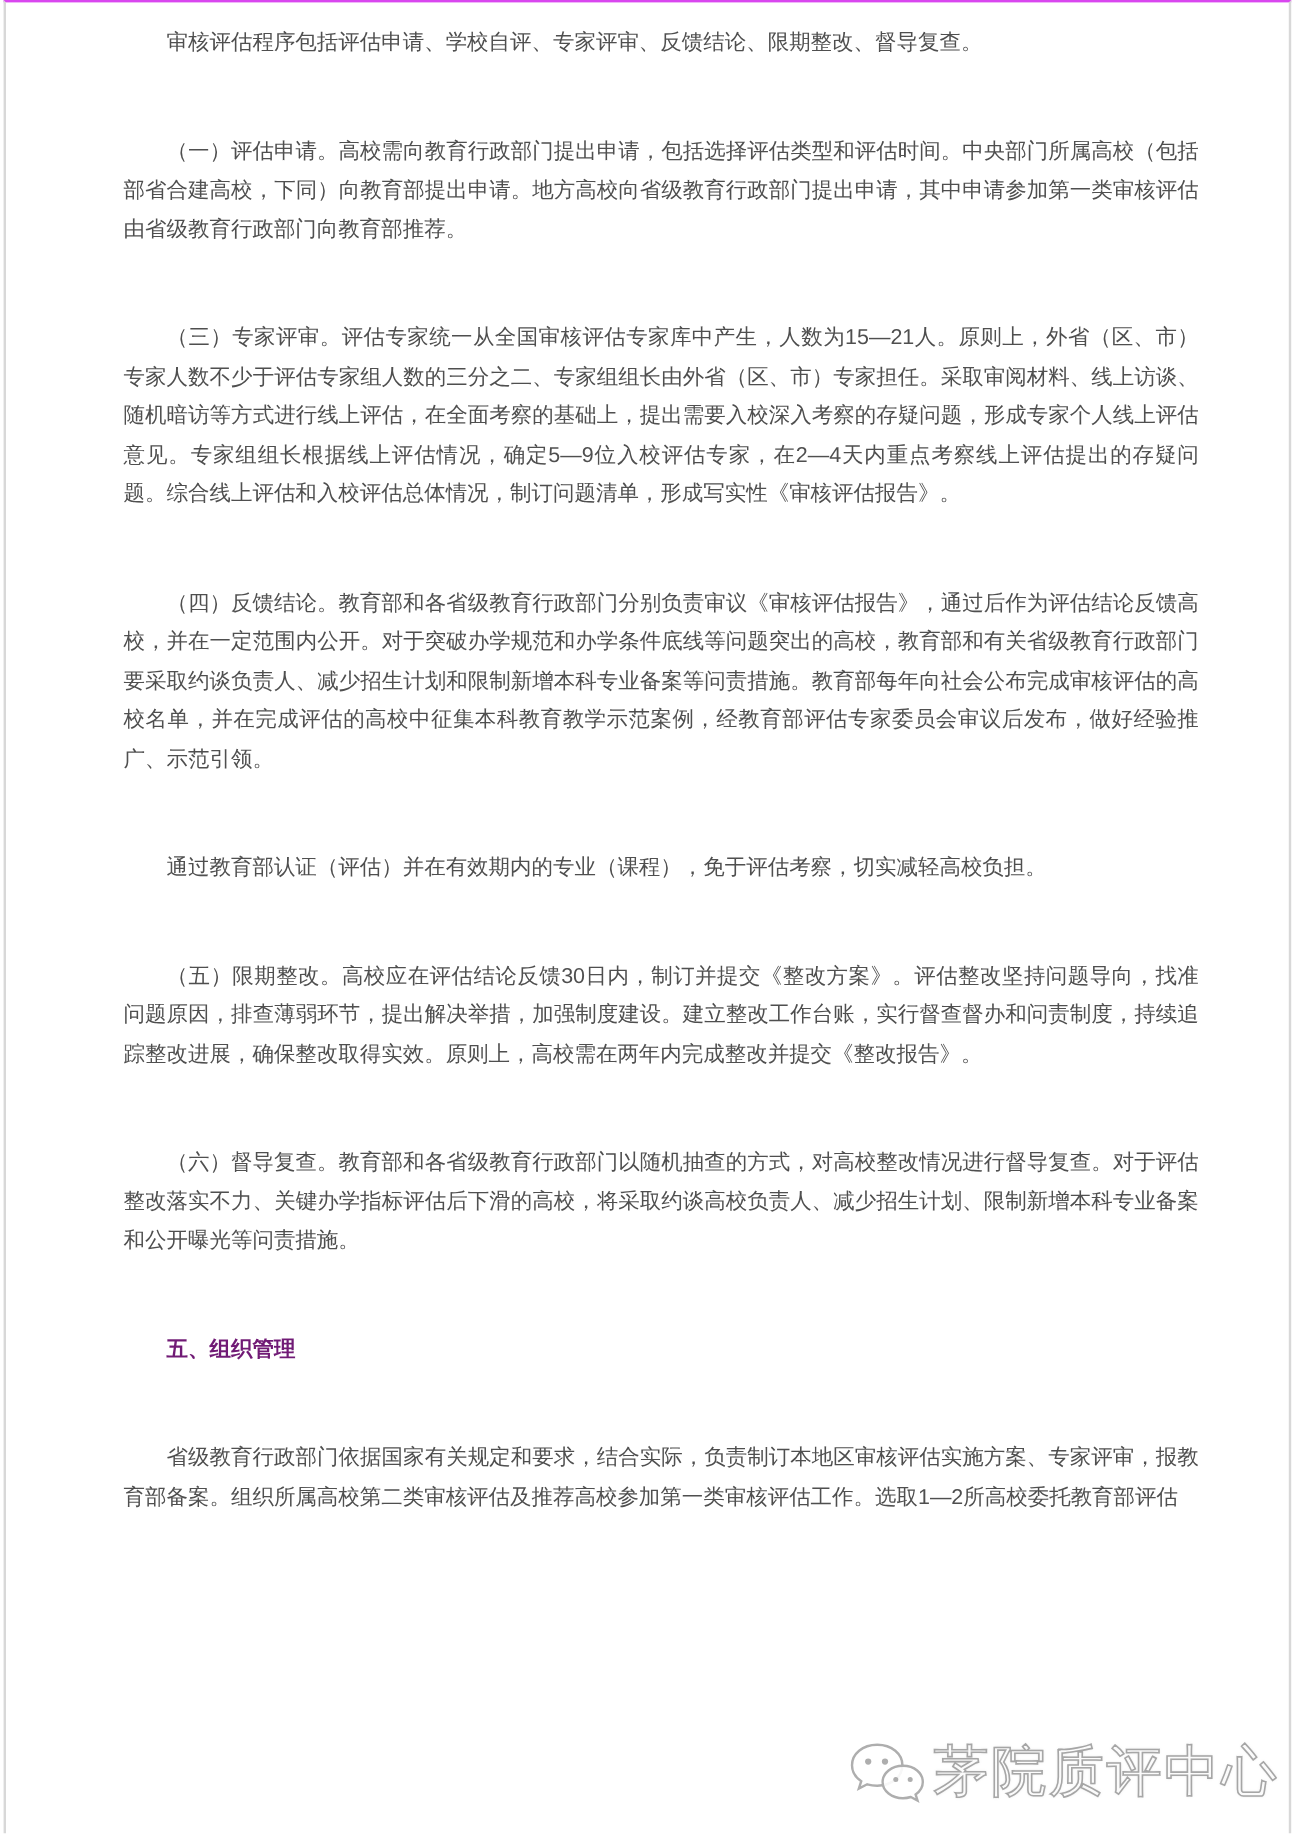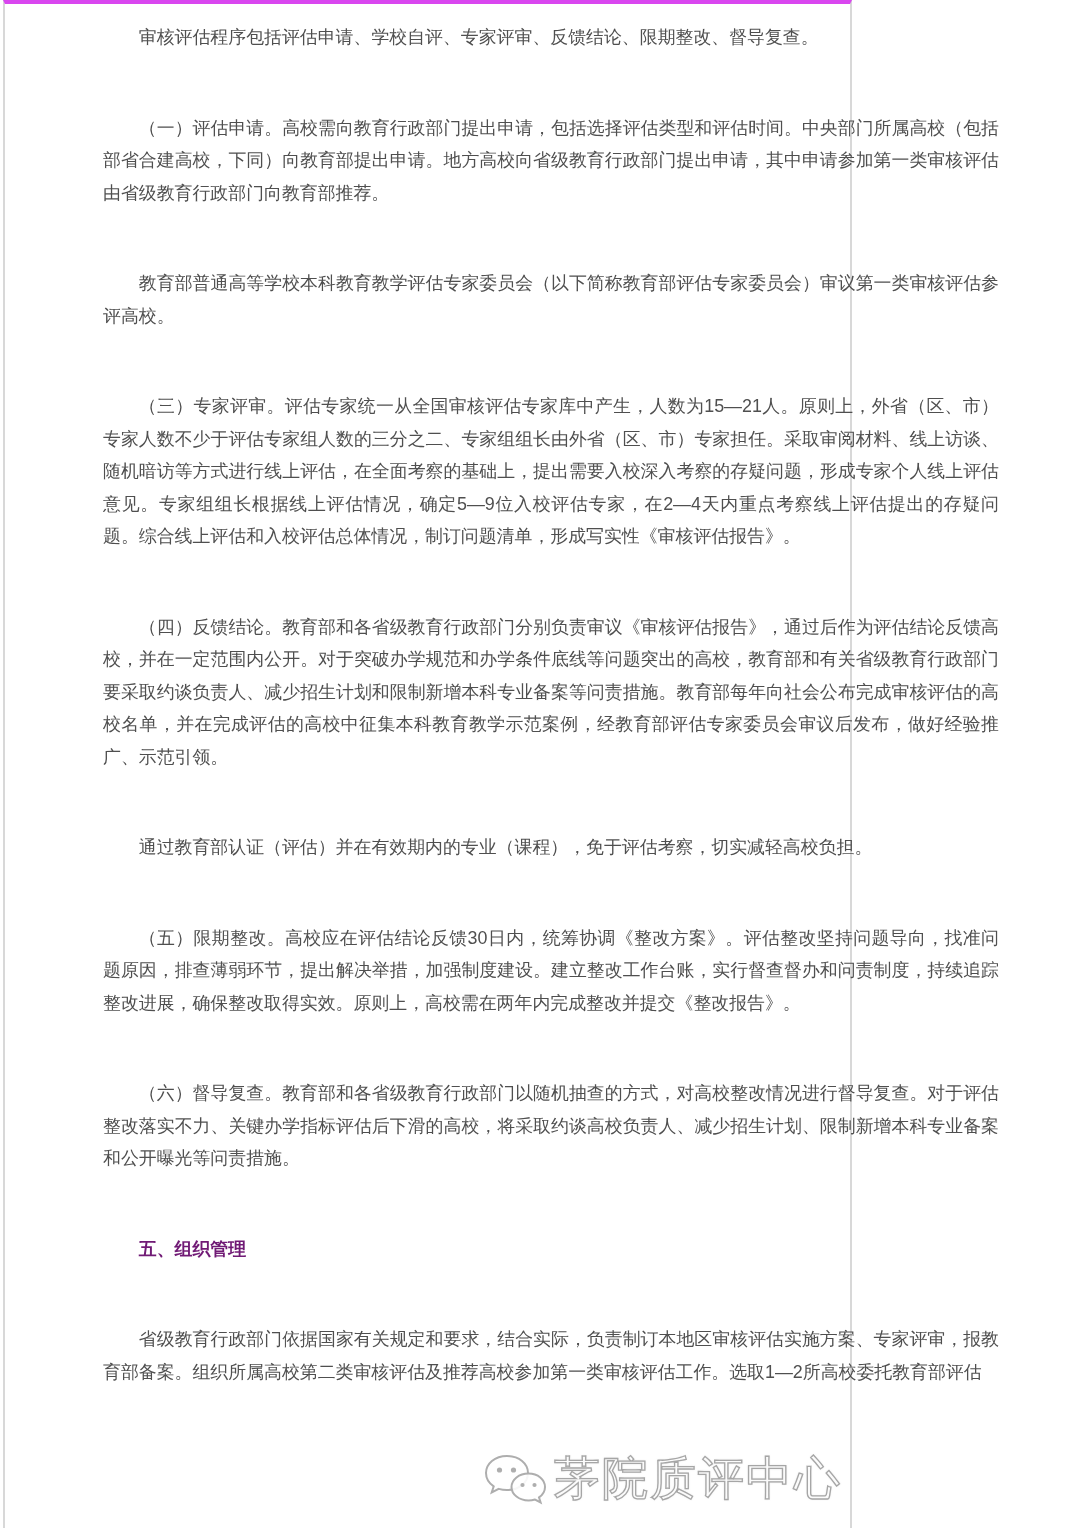--- a/index.html
+++ b/index.html
@@ -11,26 +11,26 @@
     width: 1080px;
     height: 1528px;
     overflow: hidden;
     position: relative;
     font-family: "Liberation Sans", "DejaVu Sans", sans-serif;
   }
   .doc-frame {
     position: absolute;
     left: 3px;
     top: 0;
-    width: 849px;
+    width: 1073px;
     height: 1528px;
     box-sizing: border-box;
     border-left: 2px solid #d8d8d8;
     border-right: 2px solid #d8d8d8;
-    border-top: 4px solid #d946ef;
+    border-top: 2px solid #d946ef;
     background: #ffffff;
   }
   .content {
     position: absolute;
     left: 98px;
     top: 17px;
     width: 896px;
   }
   .para {
     margin: 0;
@@ -65,25 +65,24 @@
   }
   .wechat-icon-svg { opacity: 0.93; }
 </style>
 </head>
 <body>
 
 <div class="doc-frame">
   <div class="content">
     <p class="para">审核评估程序包括评估申请、学校自评、专家评审、反馈结论、限期整改、督导复查。</p>
     <p class="para">（一）评估申请。高校需向教育行政部门提出申请，包括选择评估类型和评估时间。中央部门所属高校（包括部省合建高校，下同）向教育部提出申请。地方高校向省级教育行政部门提出申请，其中申请参加第一类审核评估由省级教育行政部门向教育部推荐。</p>
-    <p class="para">教育部普通高等学校本科教育教学评估专家委员会（以下简称教育部评估专家委员会）审议第一类审核评估参评高校。</p>
     <p class="para">（三）专家评审。评估专家统一从全国审核评估专家库中产生，人数为15—21人。原则上，外省（区、市）专家人数不少于评估专家组人数的三分之二、专家组组长由外省（区、市）专家担任。采取审阅材料、线上访谈、随机暗访等方式进行线上评估，在全面考察的基础上，提出需要入校深入考察的存疑问题，形成专家个人线上评估意见。专家组组长根据线上评估情况，确定5—9位入校评估专家，在2—4天内重点考察线上评估提出的存疑问题。综合线上评估和入校评估总体情况，制订问题清单，形成写实性《审核评估报告》。</p>
     <p class="para">（四）反馈结论。教育部和各省级教育行政部门分别负责审议《审核评估报告》，通过后作为评估结论反馈高校，并在一定范围内公开。对于突破办学规范和办学条件底线等问题突出的高校，教育部和有关省级教育行政部门要采取约谈负责人、减少招生计划和限制新增本科专业备案等问责措施。教育部每年向社会公布完成审核评估的高校名单，并在完成评估的高校中征集本科教育教学示范案例，经教育部评估专家委员会审议后发布，做好经验推广、示范引领。</p>
     <p class="para">通过教育部认证（评估）并在有效期内的专业（课程），免于评估考察，切实减轻高校负担。</p>
-    <p class="para">（五）限期整改。高校应在评估结论反馈30日内，统筹协调《整改方案》。评估整改坚持问题导向，找准问题原因，排查薄弱环节，提出解决举措，加强制度建设。建立整改工作台账，实行督查督办和问责制度，持续追踪整改进展，确保整改取得实效。原则上，高校需在两年内完成整改并提交《整改报告》。</p>
+    <p class="para">（五）限期整改。高校应在评估结论反馈30日内，制订并提交《整改方案》。评估整改坚持问题导向，找准问题原因，排查薄弱环节，提出解决举措，加强制度建设。建立整改工作台账，实行督查督办和问责制度，持续追踪整改进展，确保整改取得实效。原则上，高校需在两年内完成整改并提交《整改报告》。</p>
     <p class="para">（六）督导复查。教育部和各省级教育行政部门以随机抽查的方式，对高校整改情况进行督导复查。对于评估整改落实不力、关键办学指标评估后下滑的高校，将采取约谈高校负责人、减少招生计划、限制新增本科专业备案和公开曝光等问责措施。</p>
     <p class="para heading">五、组织管理</p>
     <p class="para">省级教育行政部门依据国家有关规定和要求，结合实际，负责制订本地区审核评估实施方案、专家评审，报教育部备案。组织所属高校第二类审核评估及推荐高校参加第一类审核评估工作。选取1—2所高校委托教育部评估</p>
   </div>
 
   <div class="watermark">
     <svg class="wechat-icon-svg" width="66" height="58" viewBox="0 0 66 58">
       <g fill="rgba(255,255,255,0.9)" stroke="#a8a8a8" stroke-width="2">
         <path d="M25 6 C12.8 6 4 13.6 4 23 c0 5.4 3 10.2 7.7 13.3 l-2 6.2 7-3.6 c2.6 0.8 5.4 1.2 8.3 1.2 12.2 0 21-7.6 21-17.1 C46 13.6 37.2 6 25 6 Z"></path>
         <path d="M46.5 23.5 c-9.4 0-17 6-17 13.5 0 7.5 7.6 13.5 17 13.5 2.3 0 4.5-0.35 6.5-1 l5.6 2.9 -1.6-5 C60.7 44.9 63 41.2 63 37 63 29.5 55.9 23.5 46.5 23.5 Z"></path>

